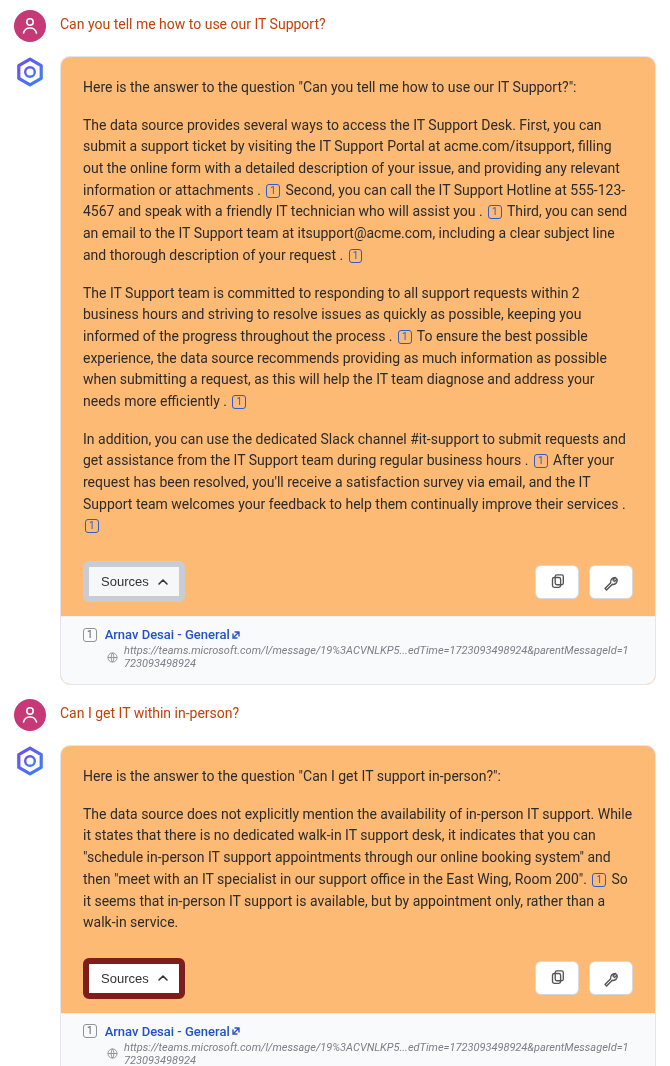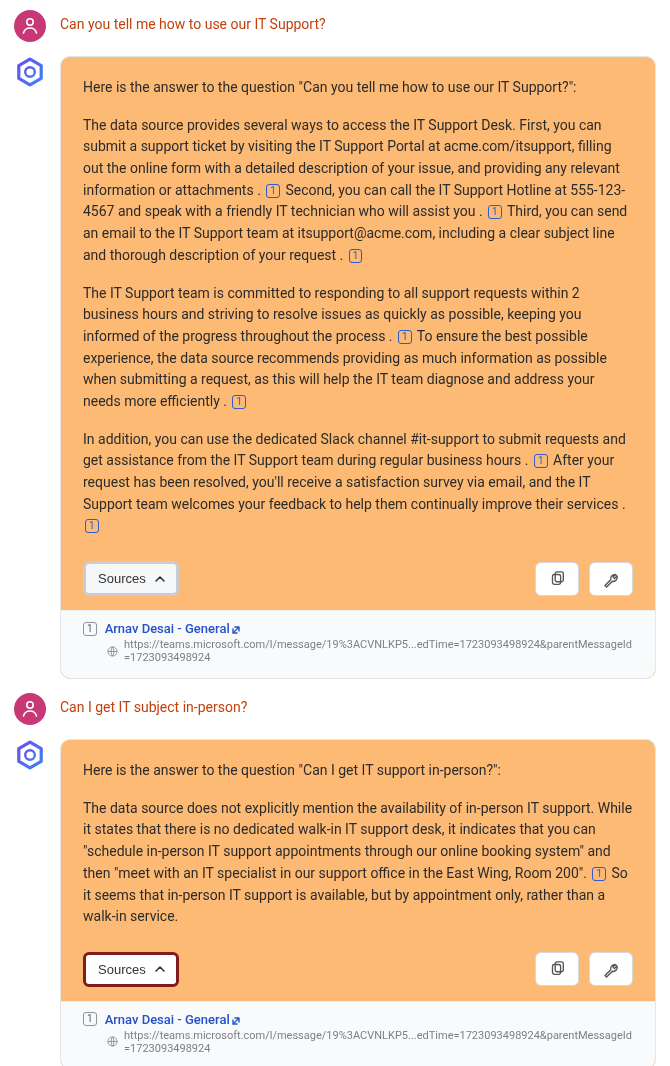--- a/index.html
+++ b/index.html
@@ -66,21 +66,21 @@
     justify-content: space-between;
     align-items: center;
     padding: 0 22px 14px 22px;
   }
   .sources-btn, .sources-btn-plain {
     display: inline-flex;
     align-items: center;
     gap: 8px;
     font-size: 13px;
     padding: 7px 12px;
-    border: 3px solid #7f1d1d;
+    border: 6px solid #7f1d1d;
     border-radius: 6px;
     background: #fff;
     color: #333;
     cursor: pointer;
   }
   .sources-btn { border-color:#c9ccd3; background:#f6f7f9; }
   .chev {
     width: 10px; height: 10px;
     display: inline-block;
   }
@@ -114,31 +114,32 @@
     border-radius: 3px;
     font-size: 10px;
     line-height: 12px;
     padding: 0 3px;
   }
   .source-link {
     color: #2451c9;
     font-weight: 500;
     text-decoration: none;
     display: inline-flex;
-    align-items: flex-end;
+    align-items: center;
   }
   .source-url {
     font-size: 11px;
     color: #7c7f86;
     margin-left: 24px;
     margin-top: 2px;
     display: flex;
     align-items: center;
     gap: 6px;
     word-break: break-all;
+    font-style: italic;
   }
   .globe {
     width: 11px; height: 11px; flex:0 0 11px;
     color:#8b8e95;
   }
   .ext-icon { width:12px; height:12px; color:#2451c9; }
 </style>
 </head>
 <body>
 
@@ -246,21 +247,21 @@
     </div>
   </div>
 </div>
 
 <div class="message-row">
   <div class="avatar user">
     <svg width="24" height="24" viewBox="0 0 24 24">
         <use href="#user-ico"></use>
       </svg>
   </div>
-  <div class="user-text">Can I get IT subject in-person?</div>
+  <div class="user-text">Can I get IT within in-person?</div>
 </div>
 
 <div class="message-row">
   <div class="avatar bot">
     <svg width="36" height="36" viewBox="0 0 40 40">
         <use href="#bot-ico"></use>
       </svg>
   </div>
   <div class="bot-bubble">
     <div class="bot-content">

